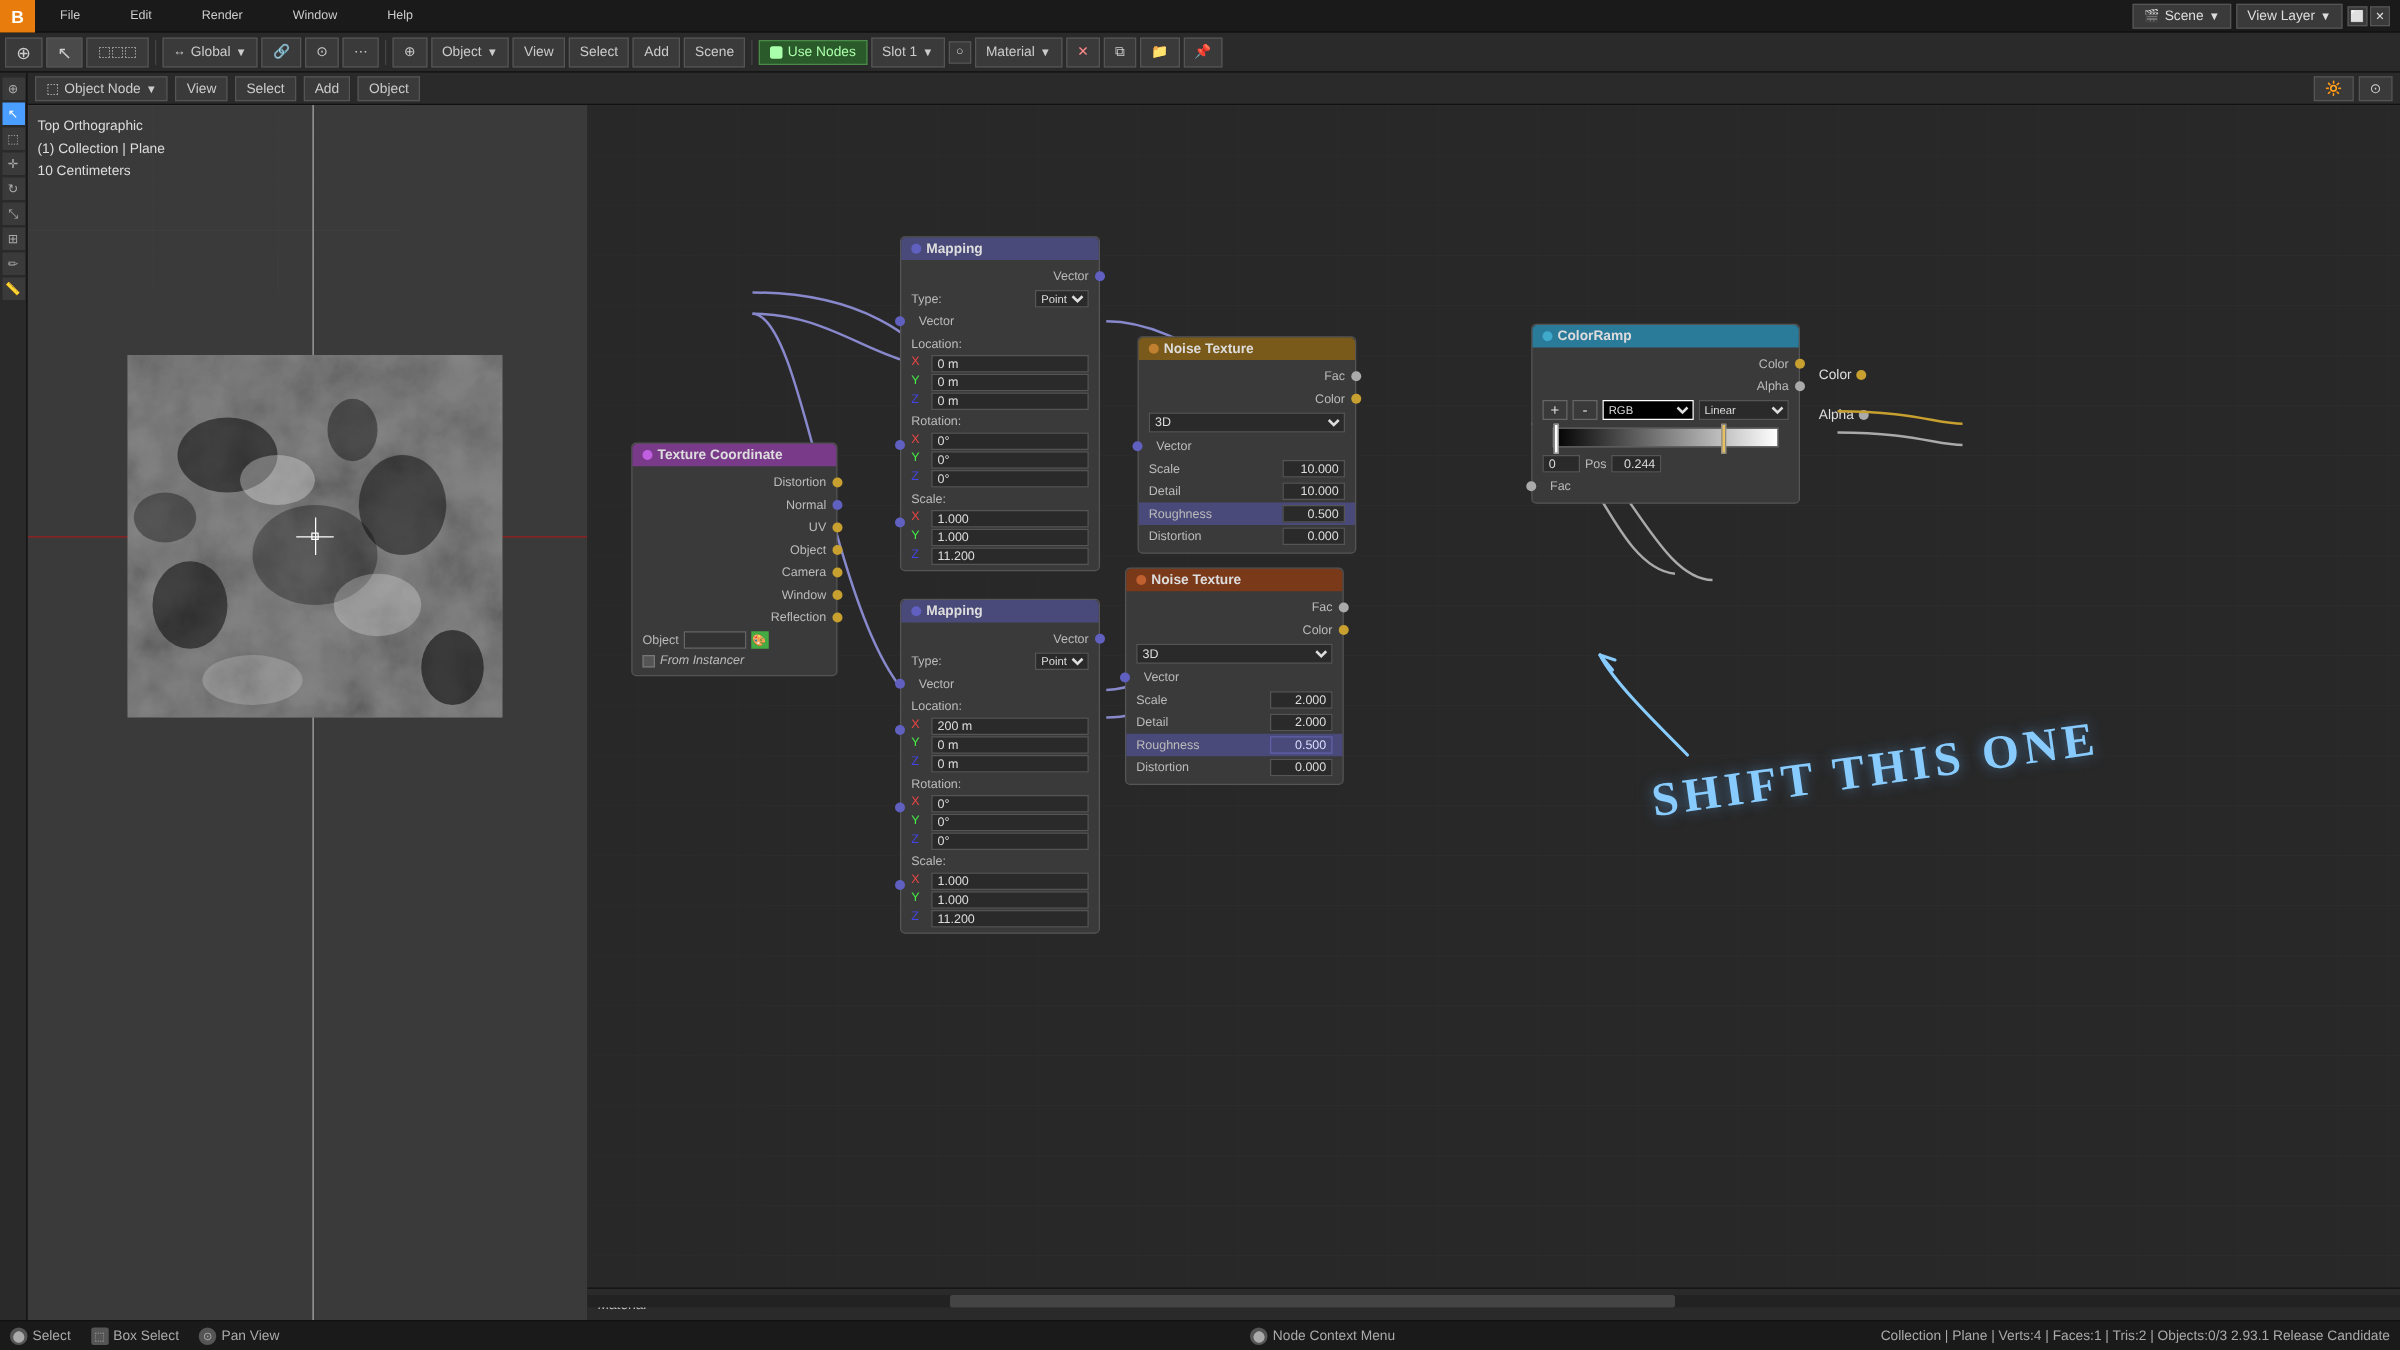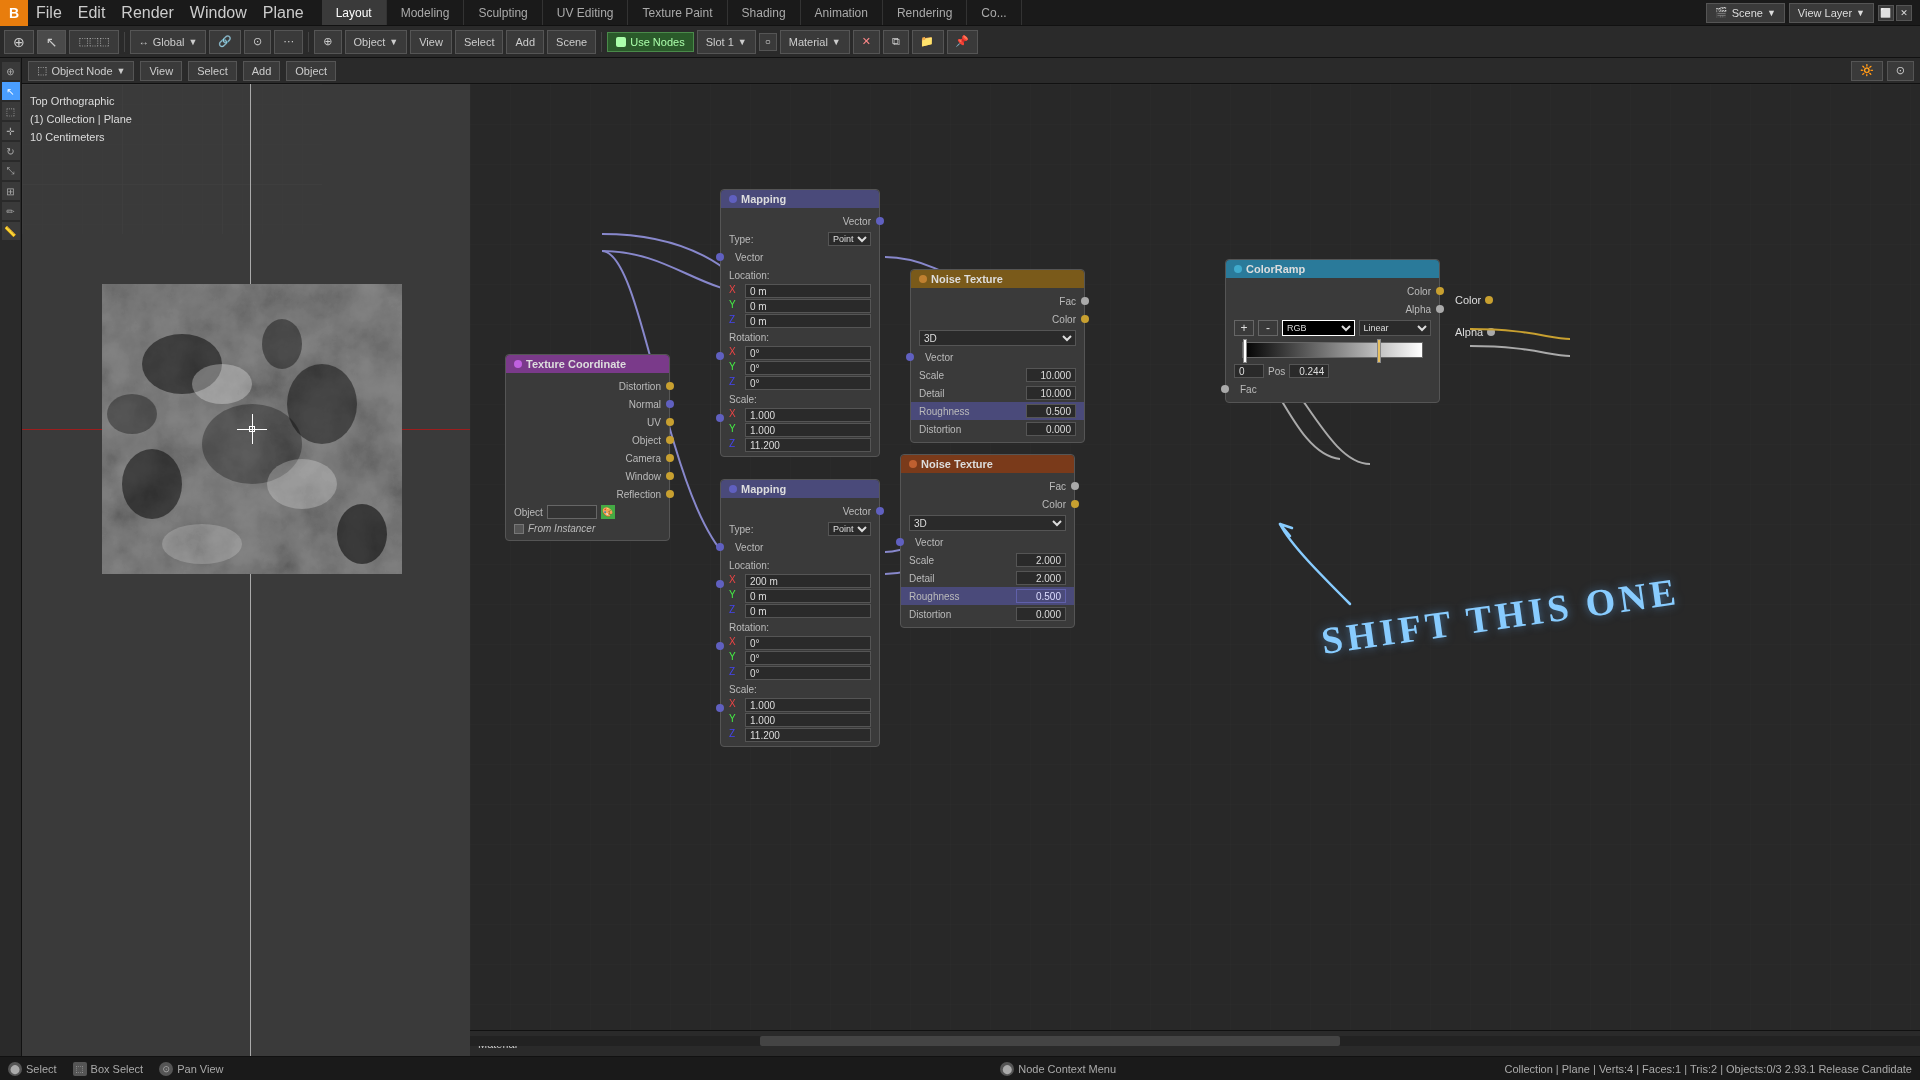--- a/index.html
+++ b/index.html
@@ -36,25 +36,25 @@
       font-size: 14px;
       color: white;
       flex-shrink: 0;
     }
     .top-menu-items {
       display: flex;
       align-items: center;
       height: 100%;
     }
     .top-menu-item {
-      padding: 0 8px;
+      padding: 0 20px;
       height: 100%;
       display: flex;
       align-items: center;
-      font-size: 16px;
+      font-size: 10px;
       color: #ccc;
       cursor: pointer;
       text-align: center;
     }
 
     .workspace-tabs {
       display: flex;
       align-items: center;
       height: 100%;
       margin-left: 10px;
@@ -362,32 +362,21 @@
 
 <div class="top-menu-bar">
   <div class="top-menu-logo">
     <span>B</span>
   </div>
   <div class="top-menu-items">
     <div class="top-menu-item">File</div>
     <div class="top-menu-item">Edit</div>
     <div class="top-menu-item">Render</div>
     <div class="top-menu-item">Window</div>
-    <div class="top-menu-item">Plane</div>
-  </div>
-  <div class="workspace-tabs">
-    <div class="workspace-tab active">Layout</div>
-    <div class="workspace-tab">Modeling</div>
-    <div class="workspace-tab">Sculpting</div>
-    <div class="workspace-tab">UV Editing</div>
-    <div class="workspace-tab">Texture Paint</div>
-    <div class="workspace-tab">Shading</div>
-    <div class="workspace-tab">Animation</div>
-    <div class="workspace-tab">Rendering</div>
-    <div class="workspace-tab">Co...</div>
+    <div class="top-menu-item">Help</div>
   </div>
   <div class="top-right-area">
     <div style="display:flex;align-items:center;gap:4px;background:#3a3a3a;border:1px solid #555;padding:2px 8px;height:20px;font-size:11px;">
       <span style="font-size:10px;">🎬</span>
       <span>Scene</span>
       <span style="font-size:9px;">▼</span>
     </div>
     <div style="display:flex;align-items:center;gap:4px;background:#3a3a3a;border:1px solid #555;padding:2px 8px;height:20px;font-size:11px;">
       <span>View Layer</span>
       <span style="font-size:9px;">▼</span>

